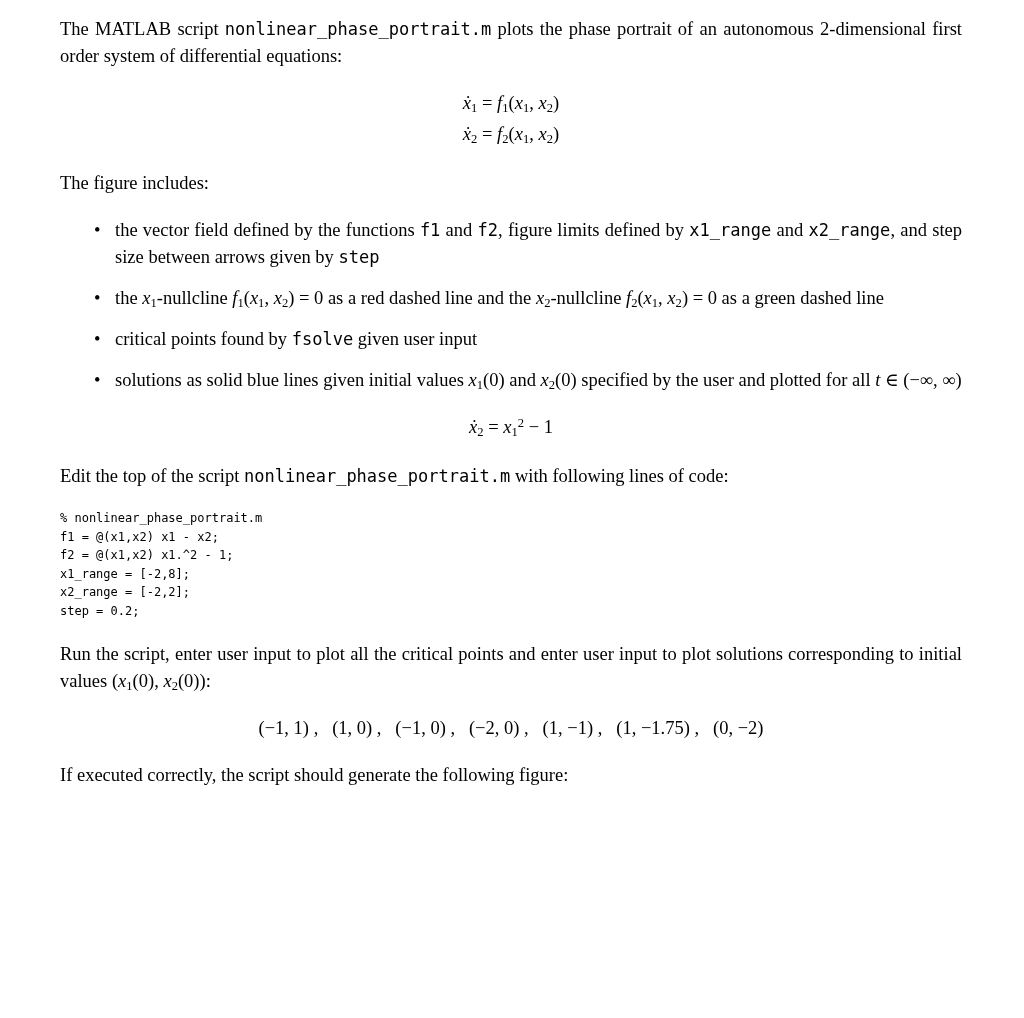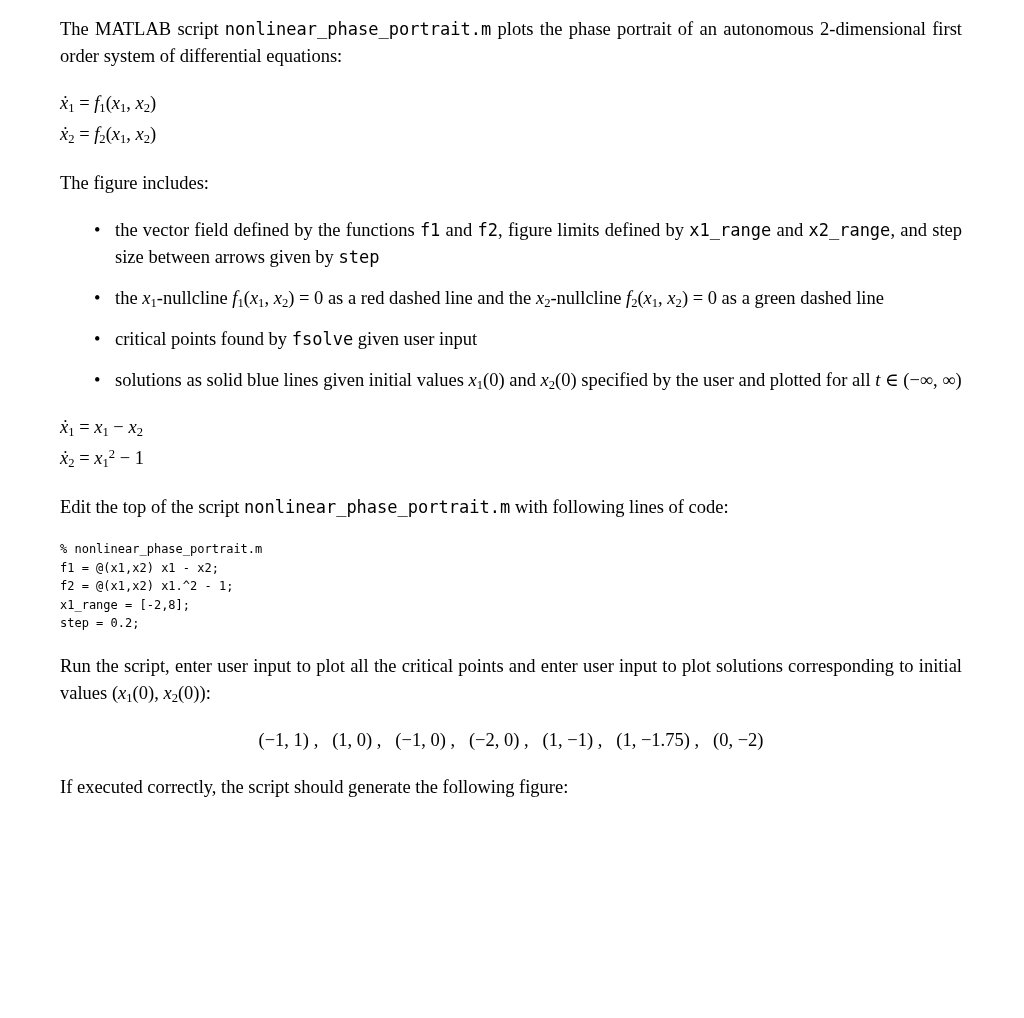--- a/index.html
+++ b/index.html
@@ -16,21 +16,21 @@
   }
   p { margin: 0 0 19px; text-align: justify; }
   .mono {
     font-family: "DejaVu Sans Mono", "Liberation Mono", monospace;
     font-size: 0.92em;
   }
   .i { font-style: italic; }
   a.link { color: var(--link-color, #1155cc); text-decoration: none; cursor: pointer; }
   sub.ms { font-size: 0.68em; vertical-align: -0.25em; line-height: 0; }
   sup.ms { font-size: 0.68em; vertical-align: 0.5em; line-height: 0; }
-  .eq-block { text-align: left; margin: 20px 0 22px; }
+  .eq-block { text-align: center; margin: 20px 0 22px; }
   .eq-line { margin: 4px 0; }
   .list { margin: 20px 0 20px; }
   .li { display: flex; margin-bottom: 14px; }
   .marker { flex: 0 0 21px; margin-left: 34px; }
   .li-body { flex: 1; text-align: justify; }
   .code {
     font-family: "DejaVu Sans Mono", "Liberation Mono", monospace;
     font-size: 12px;
     line-height: 1.55;
     margin: 0 0 20px;
@@ -67,31 +67,31 @@
       <span class="li-body"><span>critical points found by </span><span class="mono">fsolve</span><span> given user input</span></span>
     </div>
     <div class="li">
       <span class="marker">•</span>
       <span class="li-body"><span>solutions as solid blue lines given initial values </span><span class="i">x</span><sub class="ms">1</sub><span>(0) and </span><span class="i">x</span><sub class="ms">2</sub><span>(0) specified by the user and plotted for all </span><span class="i">t</span><span> ∈ (−∞, ∞)</span></span>
     </div>
   </div>
 
 
   <div class="eq-block">
-    <div class="eq-line"><span class="i">ẋ</span><sub class="ms">1</sub><span> = </span><span class="i">x</span><sub class="ms">1</sub><span> − </span><span class="i">x</span><sub class="ms">2</sub></div>
     <div class="eq-line"><span class="i">ẋ</span><sub class="ms">2</sub><span> = </span><span class="i">x</span><sub class="ms">1</sub><sup class="ms">2</sup><span> − 1</span></div>
   </div>
 
   <p><span>Edit the top of the script </span><span class="mono">nonlinear_phase_portrait.m</span><span> with following lines of code:</span></p>
 
   <div class="code">
     <div class="code-line">% nonlinear_phase_portrait.m</div>
     <div class="code-line">f1 = @(x1,x2) x1 - x2;</div>
     <div class="code-line">f2 = @(x1,x2) x1.^2 - 1;</div>
     <div class="code-line">x1_range = [-2,8];</div>
+    <div class="code-line">x2_range = [-2,2];</div>
     <div class="code-line">step = 0.2;</div>
   </div>
 
   <p><span>Run the script, enter user input to plot all the critical points and enter user input to plot solutions corresponding to initial values (</span><span class="i">x</span><sub class="ms">1</sub><span>(0), </span><span class="i">x</span><sub class="ms">2</sub><span>(0)):</span></p>
 
   <div class="values-line">(−1, 1) ,   (1, 0) ,   (−1, 0) ,   (−2, 0) ,   (1, −1) ,   (1, −1.75) ,   (0, −2)</div>
 
   <p class="last-para">If executed correctly, the script should generate the following figure:</p>
 
 </div>

